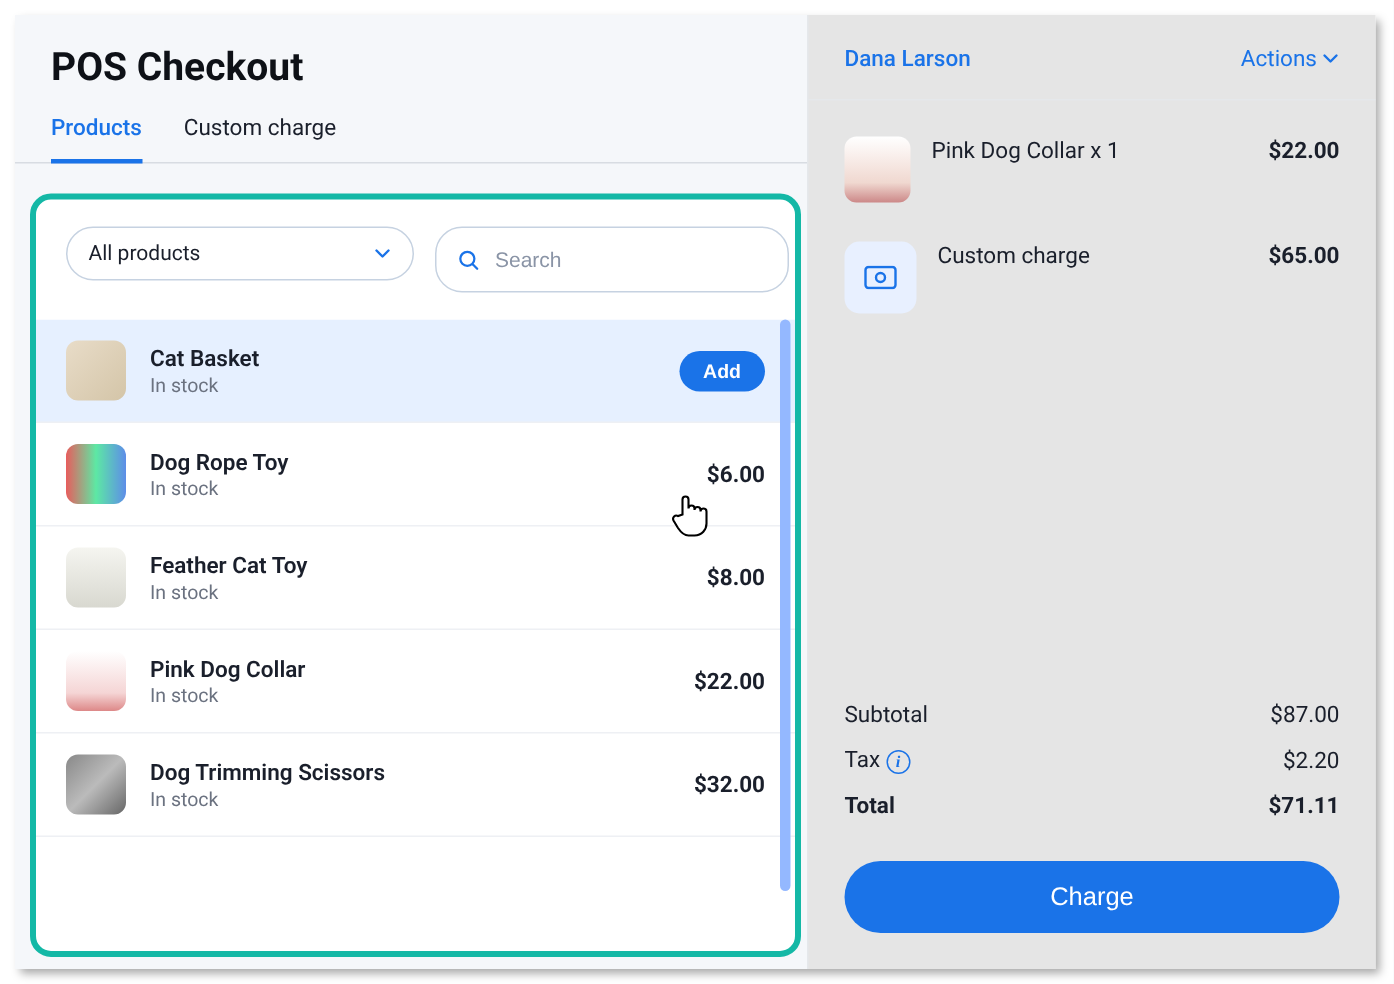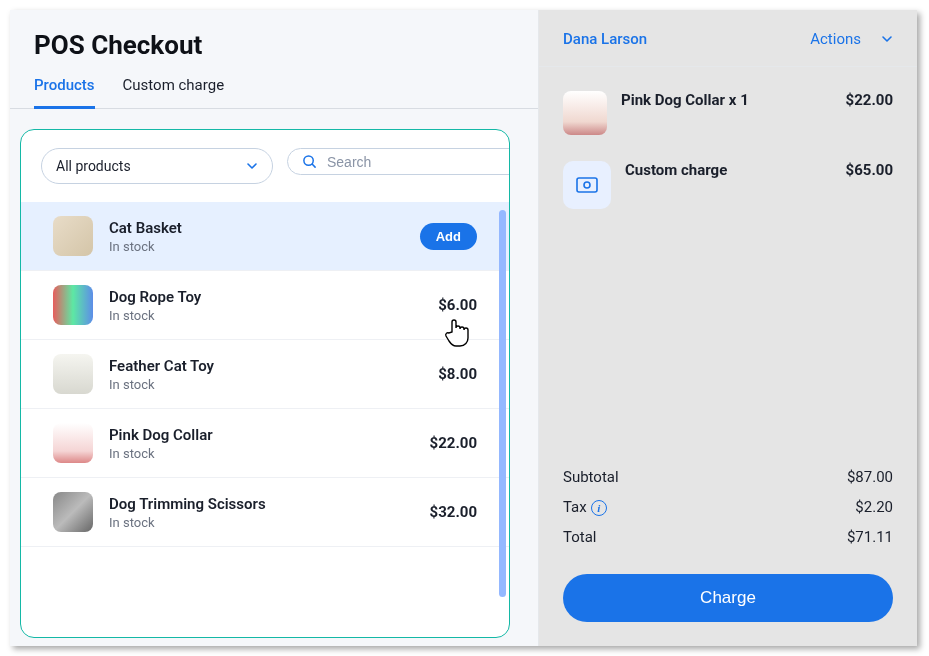--- a/index.html
+++ b/index.html
@@ -57,23 +57,23 @@
       cursor: pointer;
       border-bottom: 3px solid transparent;
       margin-bottom: -1px;
     }
     .tab.active {
       color: #1a73e8;
       border-bottom-color: #1a73e8;
       font-weight: 500;
     }
     .products-card {
-      margin: 20px 28px 8px 10px;
+      margin: 20px 4px 8px 10px;
       background: #fff;
-      border: 1px solid #14b8a6;
+      border: 4px solid #14b8a6;
       border-radius: 14px;
       flex: 1;
       display: flex;
       flex-direction: column;
       overflow: hidden;
       position: relative;
     }
     .filters-row {
       display: flex;
       gap: 14px;
@@ -87,21 +87,21 @@
       display: flex;
       align-items: center;
       padding: 0 14px;
       font-size: 14px;
       color: #1a1f2b;
       justify-content: space-between;
       cursor: pointer;
     }
     .search-box {
       flex: 1;
-      height: 27px;
+      height: 44px;
       border: 1px solid #c6d2e1;
       border-radius: 18px;
       display: flex;
       align-items: center;
       padding: 0 14px;
       gap: 10px;
     }
     .search-input {
       border: none;
       outline: none;
@@ -113,21 +113,21 @@
       color: #8a94a6;
     }
     .product-list {
       flex: 1;
       overflow-y: auto;
       position: relative;
     }
     .product-row {
       display: flex;
       align-items: center;
-      padding: 14px 32px;
+      padding: 14px 20px;
       gap: 16px;
       border-bottom: 1px solid #eef0f4;
     }
     .product-row.hovered {
       background: #e6f0ff;
     }
     .product-thumb {
       width: 40px;
       height: 40px;
       border-radius: 8px;
@@ -207,41 +207,41 @@
       border-bottom: 1px solid #e5e8eb;
     }
     .customer-name {
       color: #1a73e8;
       font-size: 15px;
       font-weight: 500;
     }
     .actions-btn {
       display: flex;
       align-items: center;
-      gap: 20px;
+      gap: 3px;
       color: #1a73e8;
       font-size: 15px;
       cursor: pointer;
     }
     .cart-items {
       padding: 24px 24px 0 24px;
       flex: 1;
     }
     .cart-item {
       display: flex;
       align-items: flex-start;
       gap: 14px;
       margin-bottom: 26px;
     }
     .cart-item-info {
       flex: 1;
     }
     .cart-item-title {
       font-size: 15px;
-      font-weight: 700;
+      font-weight: 400;
       color: #1a1f2b;
       margin-bottom: 2px;
     }
     .cart-item-sub {
       font-size: 14px;
       color: #6b7280;
     }
     .cart-item-price {
       font-size: 15px;
       font-weight: 700;
@@ -252,21 +252,21 @@
     }
     .total-row {
       display: flex;
       justify-content: space-between;
       align-items: center;
       padding: 6px 0;
       font-size: 15px;
       color: #1a1f2b;
     }
     .total-row.bold {
-      font-weight: 400;
+      font-weight: 700;
       gap: 28px;
     }
     .info-badge {
       display: inline-flex;
       width: 16px;
       height: 16px;
       border: 1.5px solid #1a73e8;
       color: #1a73e8;
       border-radius: 50%;
       align-items: center;

